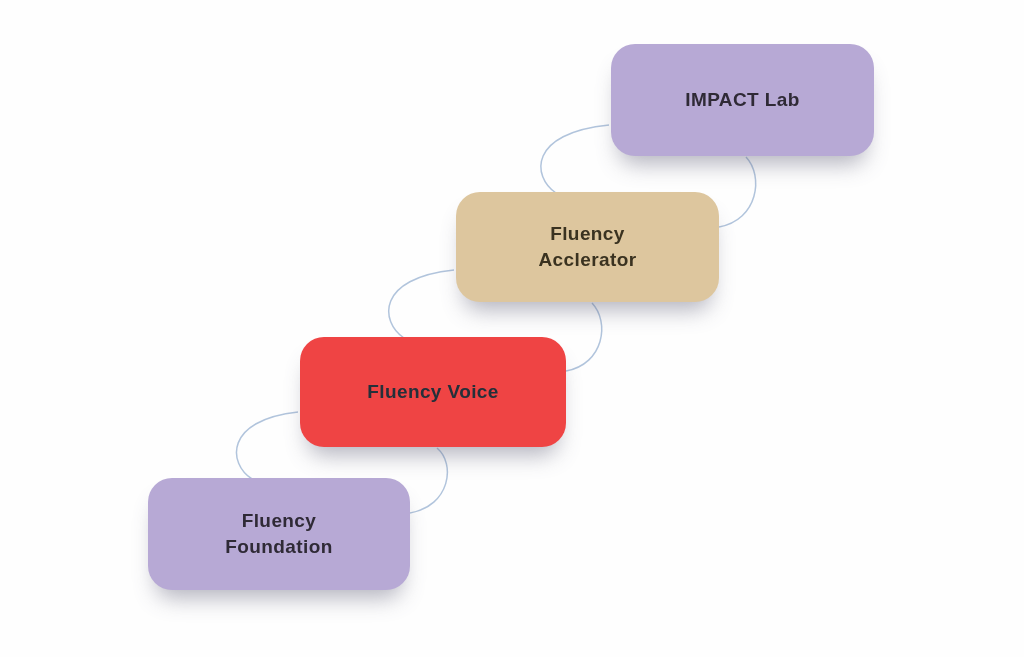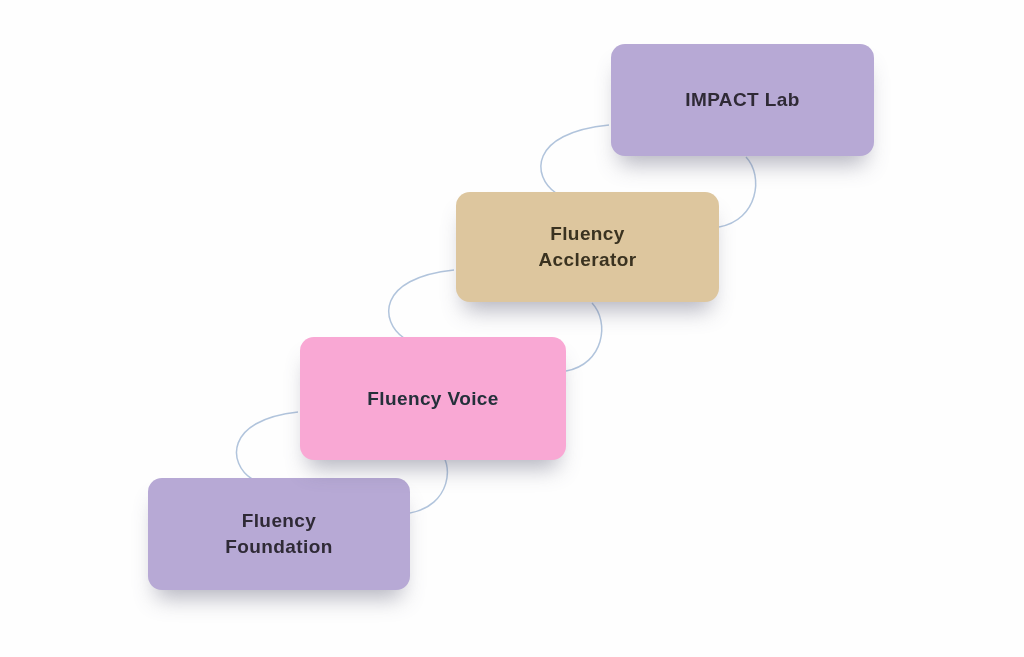--- a/index.html
+++ b/index.html
@@ -23,21 +23,21 @@
     height: 657px;
     pointer-events: none;
   }
   .connectors path {
     fill: none;
     stroke-width: 1.5;
     opacity: 0.9;
   }
   .node {
     position: absolute;
-    border-radius: 14px;
+    border-radius: 24px;
     display: flex;
     align-items: center;
     justify-content: center;
     text-align: center;
     box-shadow: 0 16px 22px -8px rgba(90, 90, 115, 0.45);
   }
   .node-label {
     font-size: 19px;
     font-weight: 600;
     letter-spacing: 0.4px;
@@ -58,21 +58,21 @@
     <path d="M 566 371 C 604 364, 610 322, 592 303" stroke="#a9bed8"></path>
     <path d="M 556 193 C 532 177, 528 133, 609 125" stroke="#a9bed8"></path>
     <path d="M 719 227 C 758 220, 764 176, 746 157" stroke="#a9bed8"></path>
   </svg>
 
   <div class="node" style="left: 148px; top: 478px; width: 262px; height: 112px; background: rgb(183, 169, 213);">
     <span class="node-label" style="color: rgb(47, 42, 54);">Fluency
 Foundation</span>
   </div>
 
-  <div class="node" style="left: 300px; top: 337px; width: 266px; height: 123px; background: #f9a8d4;">
+  <div class="node" style="left: 300px; top: 337px; width: 266px; height: 110px; background: #ef4444;">
     <span class="node-label" style="color: rgb(36, 48, 58);">Fluency Voice</span>
   </div>
 
   <div class="node" style="left: 456px; top: 192px; width: 263px; height: 110px; background: rgb(221, 198, 158);">
     <span class="node-label" style="color: rgb(58, 50, 32);">Fluency
 Acclerator</span>
   </div>
 
   <div class="node" style="left: 611px; top: 44px; width: 263px; height: 112px; background: rgb(183, 169, 213);">
     <span class="node-label" style="color: rgb(47, 42, 54);">IMPACT Lab</span>

